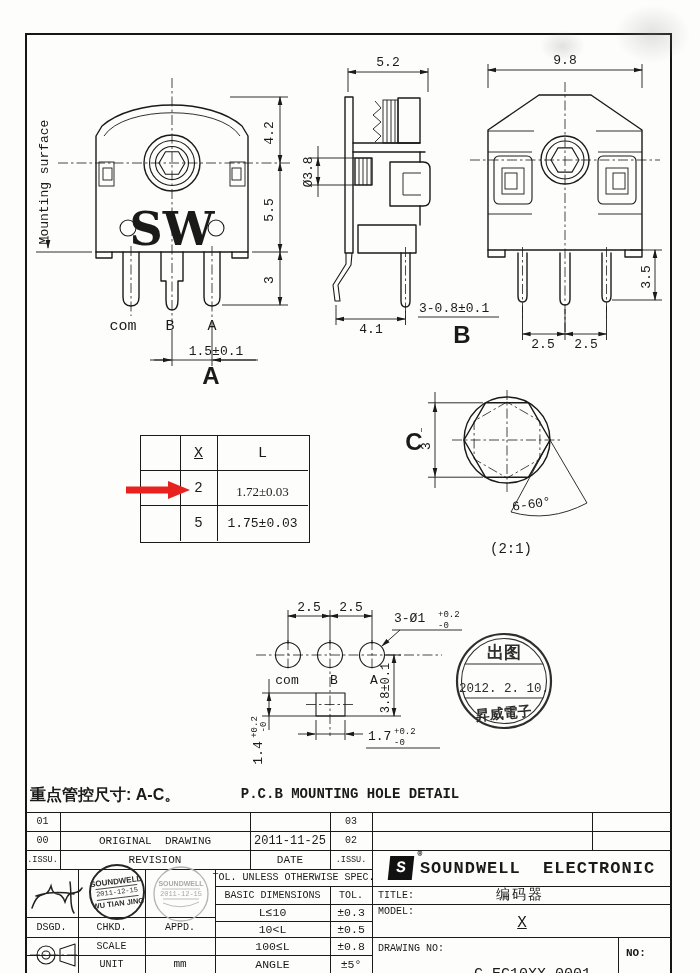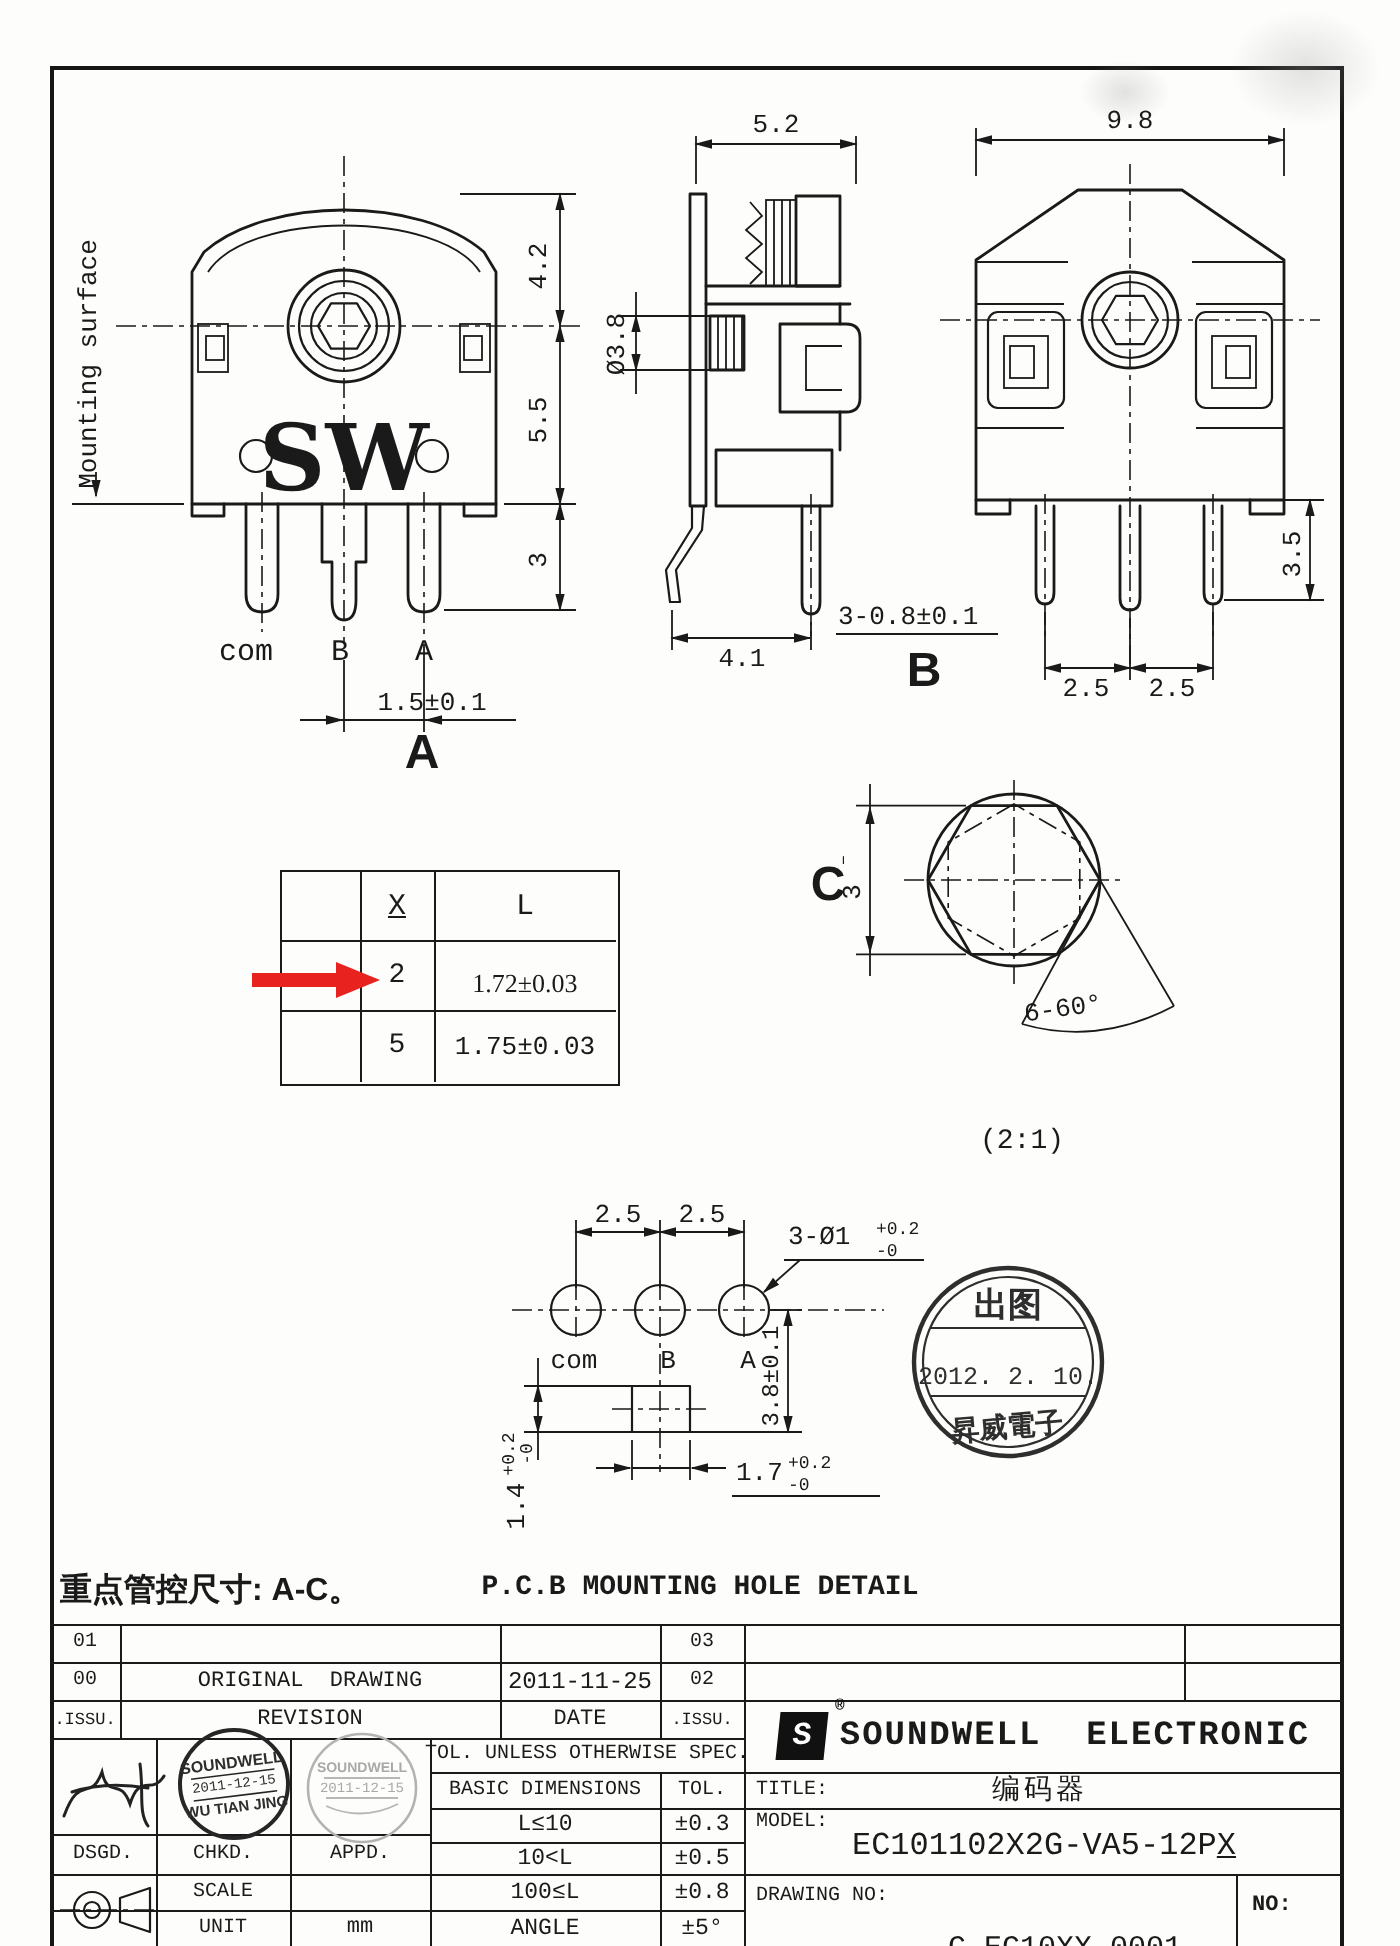--- a/index.html
+++ b/index.html
@@ -42,21 +42,21 @@
     <div class="abs hl" style="left:0;top:34px;width:167px;"></div>
     <div class="abs hl" style="left:0;top:69px;width:167px;"></div>
     <div class="abs cellTxt" style="left:39px;top:0;width:37px;height:34px;font-size:15px;"><span class="u">X</span></div>
     <div class="abs cellTxt" style="left:76px;top:0;width:91px;height:34px;font-size:15px;">L</div>
     <div class="abs cellTxt" style="left:39px;top:34px;width:37px;height:35px;font-size:14px;">2</div>
     <div class="abs cellTxt" style="left:76px;top:38px;width:91px;height:35px;font-size:13px;font-family:Liberation Serif, serif;">1.72±0.03</div>
     <div class="abs cellTxt" style="left:39px;top:69px;width:37px;height:36px;font-size:14px;">5</div>
     <div class="abs cellTxt" style="left:76px;top:69px;width:91px;height:36px;font-size:13px;">1.75±0.03</div>
   </div>
 
-  <div class="abs cellTxt" style="left:375px;top:562px;width:272px;height:18px;font-size:14px;">(2:1)</div>
+  <div class="abs cellTxt" style="left:375px;top:540px;width:272px;height:18px;font-size:14px;">(2:1)</div>
   <div class="abs cellTxt" style="left:230px;top:784px;width:240px;height:20px;font-size:14px;font-weight:600;">P.C.B MOUNTING HOLE DETAIL</div>
   <div class="abs cellTxt sans" style="left:30px;top:784px;width:200px;height:22px;font-size:16px;font-weight:700;justify-content:flex-start;">重点管控尺寸: A-C。</div>
 
   <div>
     <div class="abs hl" style="left:25px;top:812px;width:647px;"></div>
     <div class="abs hl" style="left:25px;top:831px;width:647px;"></div>
     <div class="abs hl" style="left:25px;top:850px;width:647px;"></div>
     <div class="abs hl" style="left:25px;top:869px;width:347px;"></div>
     <div class="abs hl" style="left:215px;top:886px;width:457px;"></div>
     <div class="abs hl" style="left:215px;top:904px;width:457px;"></div>
@@ -93,21 +93,21 @@
     <div style="position:relative;width:24px;height:24px;background:#111;color:#fff;display:flex;align-items:center;justify-content:center;font-weight:700;font-size:16px;transform:skewX(-6deg);">
       <span>S</span>
       <span style="position:absolute;top:-7px;right:-8px;color:#111;font-size:8px;transform:skewX(6deg);">®</span>
     </div>
     <div style="font-size:17px;font-weight:700;letter-spacing:1px;white-space:pre;">SOUNDWELL  ELECTRONIC</div>
   </div>
   <div class="abs cellTxt lab" style="left:378px;top:886px;width:60px;height:18px;font-size:10px;">TITLE:</div>
   <div class="abs cellTxt sans" style="left:430px;top:886px;width:180px;height:18px;font-size:14px;letter-spacing:2px;">编码器</div>
   <div class="abs cellTxt lab" style="left:378px;top:905px;width:60px;height:12px;font-size:10px;">MODEL:</div>
   <div class="abs cellTxt" style="left:382px;top:910px;width:280px;height:26px;font-size:16px;">
-    <span>EC101102X2G-VA5-12P</span><span class="u">X</span>
+    <span class="u">X</span>
   </div>
   <div class="abs cellTxt lab" style="left:378px;top:941px;width:80px;height:14px;font-size:10px;">DRAWING NO:</div>
   <div class="abs cellTxt" style="left:450px;top:941px;width:165px;height:26px;font-size:15px;margin-top:20px;">C-EC10XX-0001</div>
   <div class="abs cellTxt lab" style="left:626px;top:944px;width:44px;height:18px;font-size:11px;font-weight:bold;">NO:</div>
 
   <div class="abs cellTxt" style="left:215px;top:869px;width:157px;height:17px;font-size:10px;">TOL. UNLESS OTHERWISE SPEC.</div>
   <div class="abs cellTxt" style="left:215px;top:886px;width:115px;height:18px;font-size:10px;">BASIC DIMENSIONS</div>
   <div class="abs cellTxt" style="left:330px;top:886px;width:42px;height:18px;font-size:10px;">TOL.</div>
   <div class="abs cellTxt" style="left:215px;top:904px;width:115px;height:17px;font-size:11.5px;">L≤10</div>
   <div class="abs cellTxt" style="left:330px;top:904px;width:42px;height:17px;font-size:11.5px;">±0.3</div>

